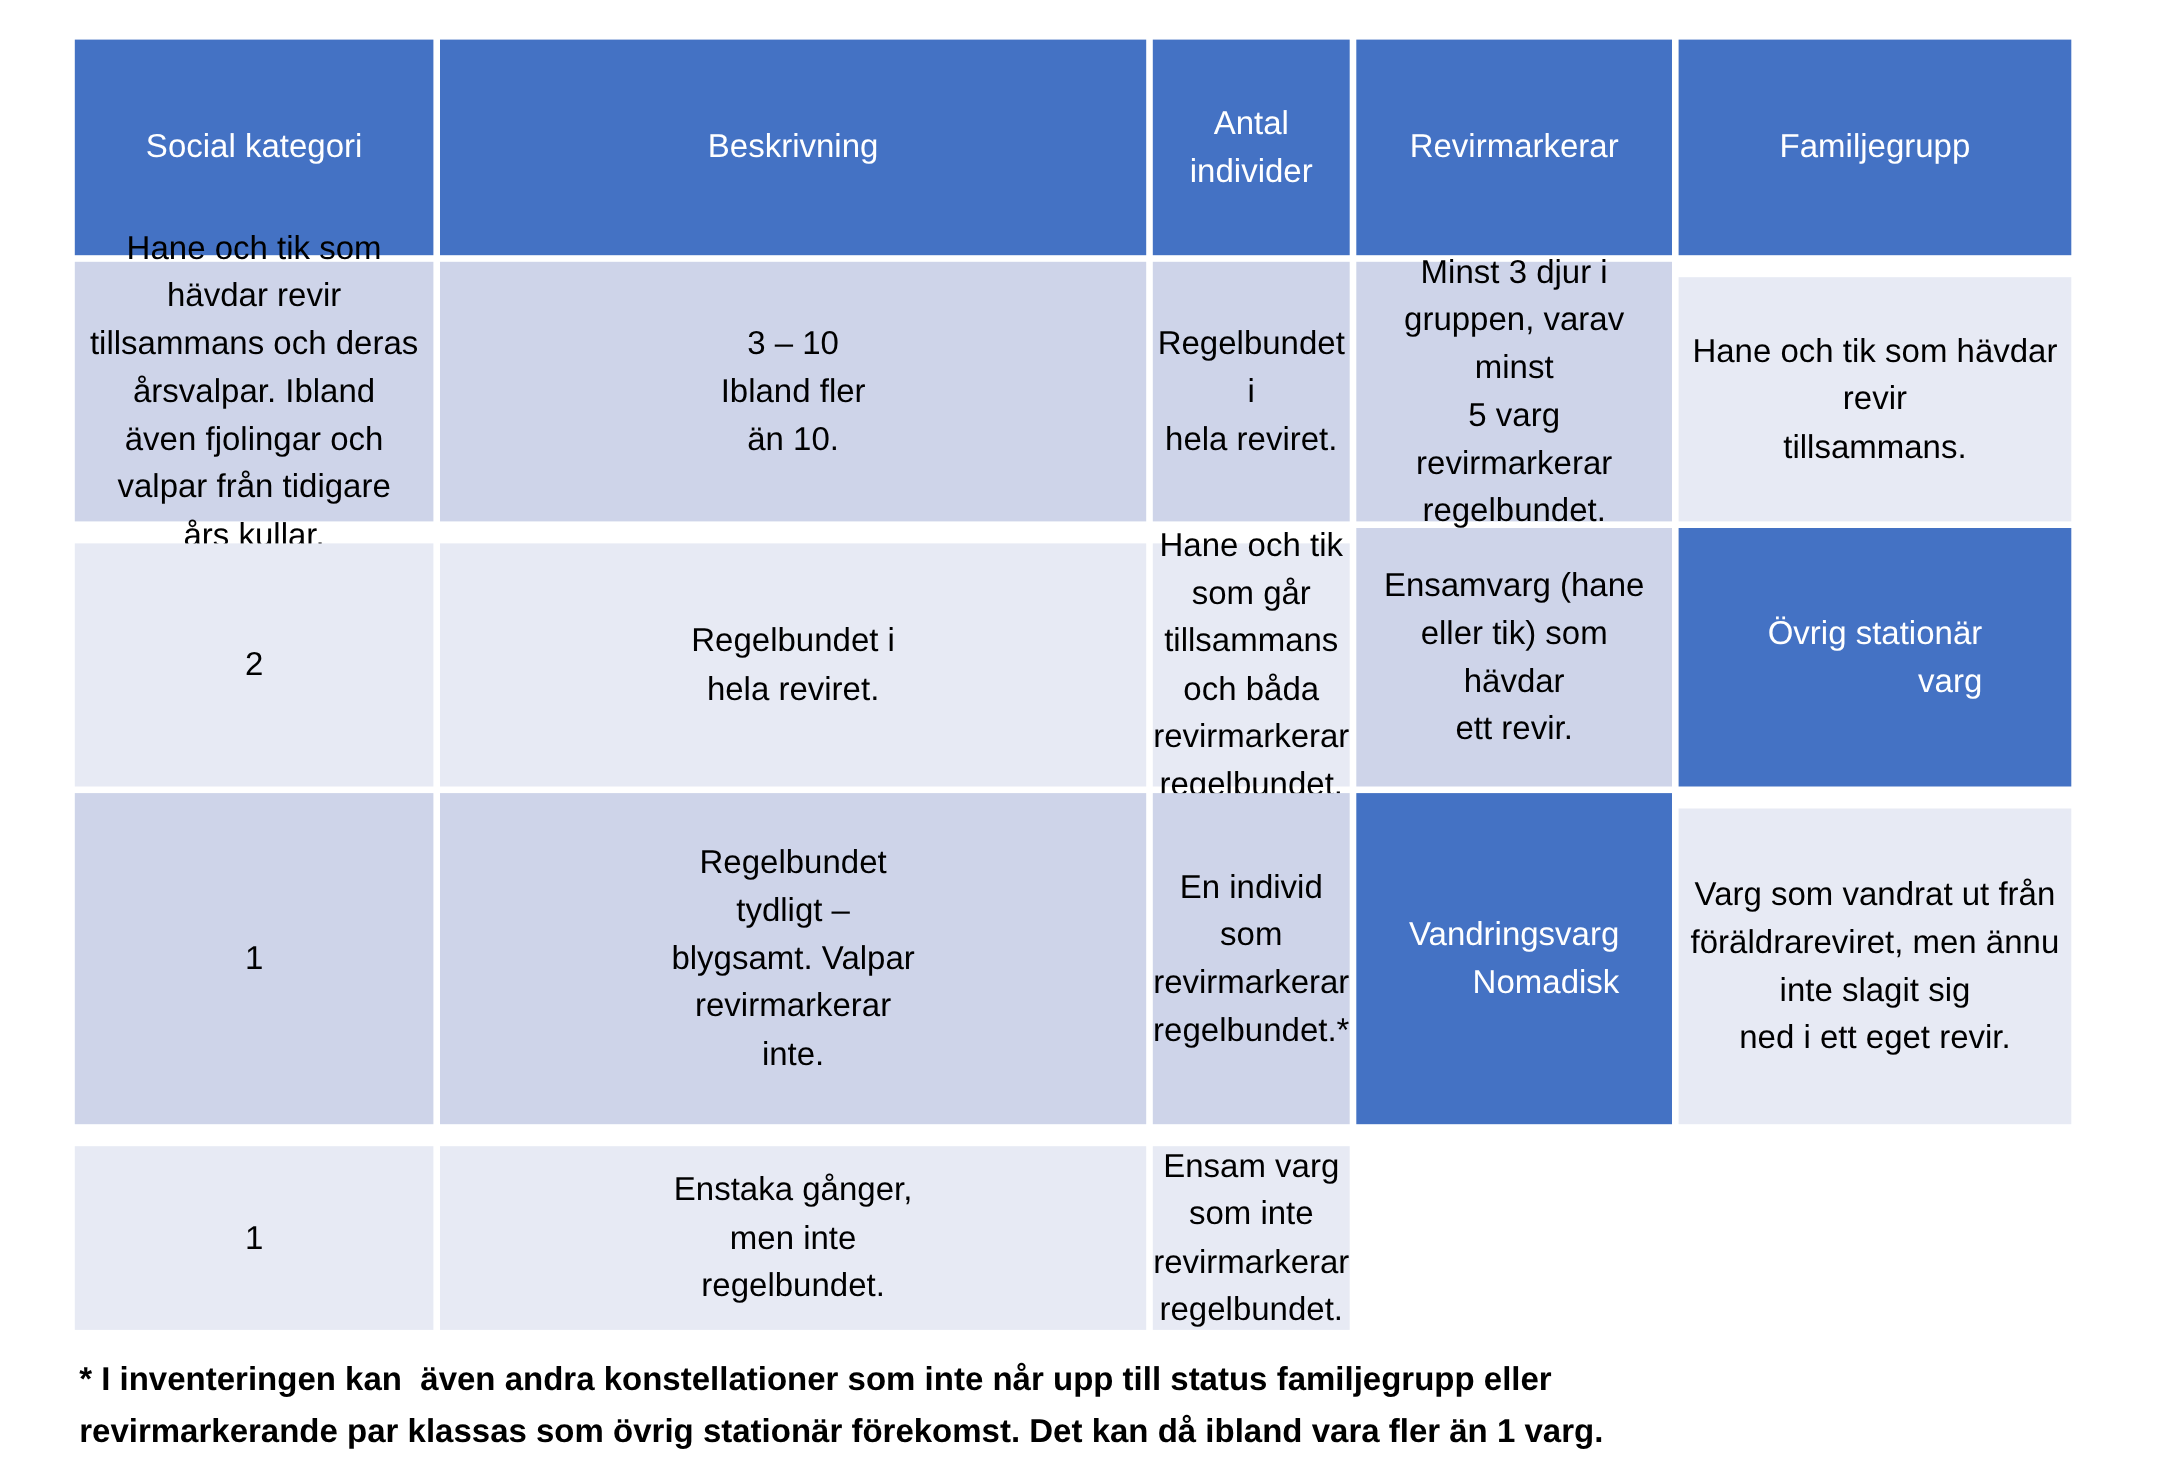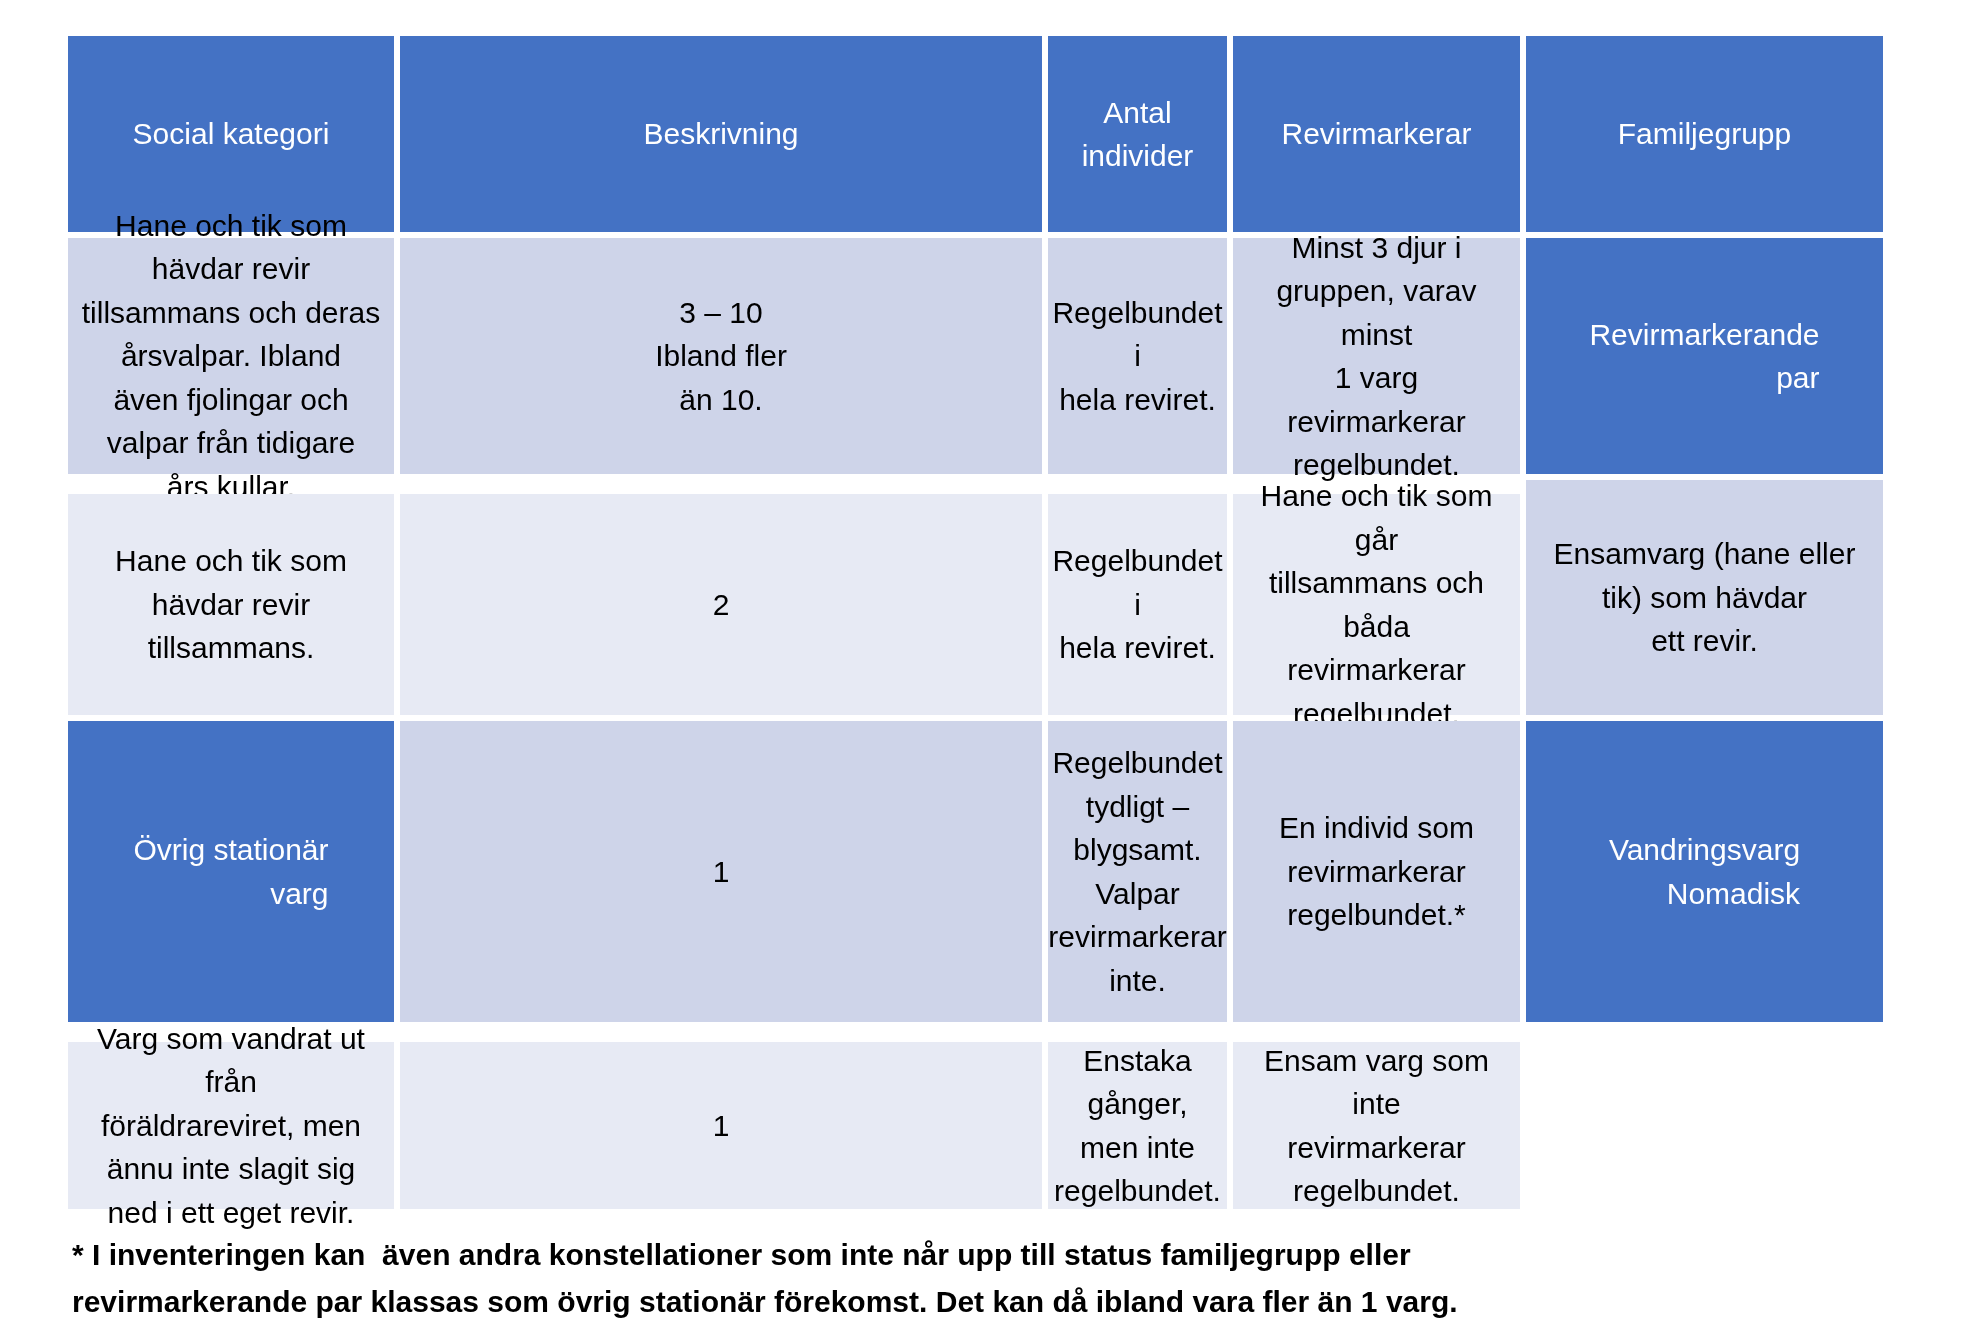--- a/index.html
+++ b/index.html
@@ -75,25 +75,23 @@
 tillsammans och deras årsvalpar. Ibland
 även fjolingar och valpar från tidigare
 års kullar.</div>
   <div class="cell band-a">3 – 10
 Ibland fler
 än 10.</div>
   <div class="cell band-a">Regelbundet i
 hela reviret.</div>
   <div class="cell band-a">Minst 3 djur i
 gruppen, varav minst
-1 varg revirmarkerar
+5 varg revirmarkerar
 regelbundet.</div>
 
-  <div class="cell cat">Revirmarkerande
-par</div>
   <div class="cell band-b">Hane och tik som hävdar revir
 tillsammans.</div>
   <div class="cell band-b">2</div>
   <div class="cell band-b">Regelbundet i
 hela reviret.</div>
   <div class="cell band-b">Hane och tik som går
 tillsammans och båda
 revirmarkerar
 regelbundet.</div>
 

